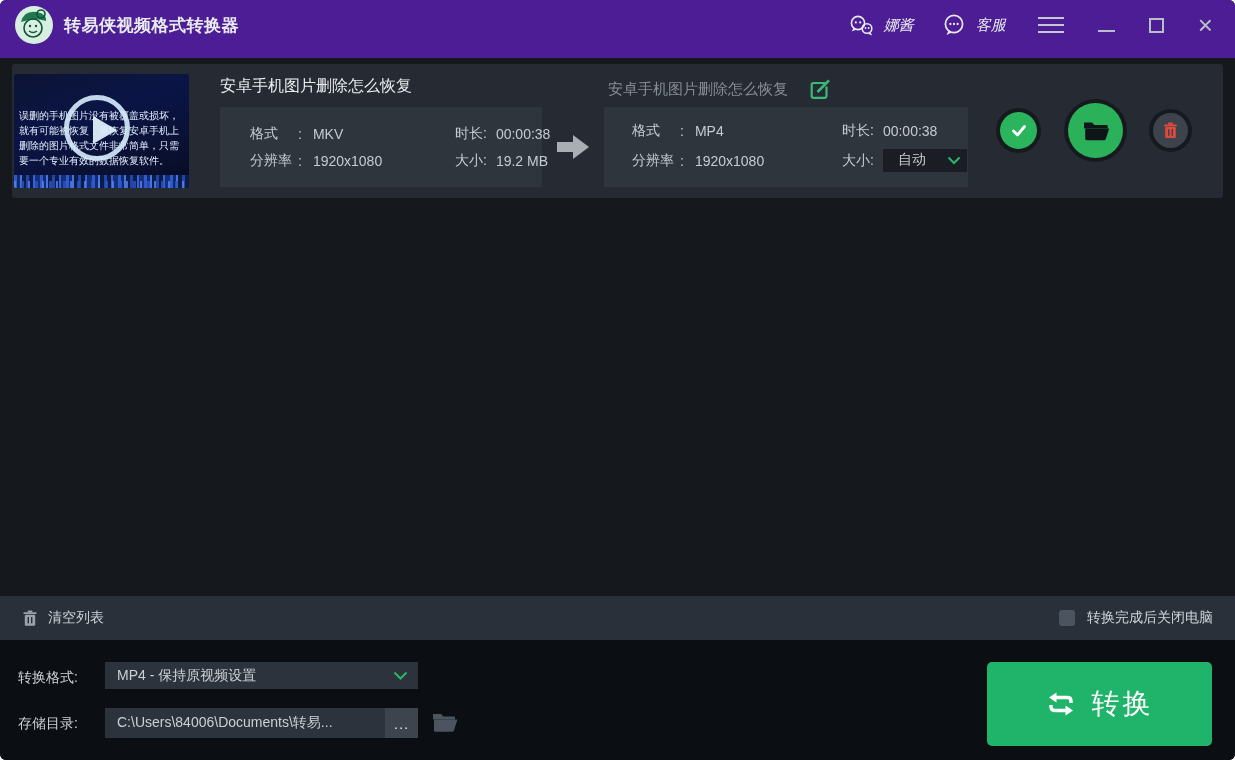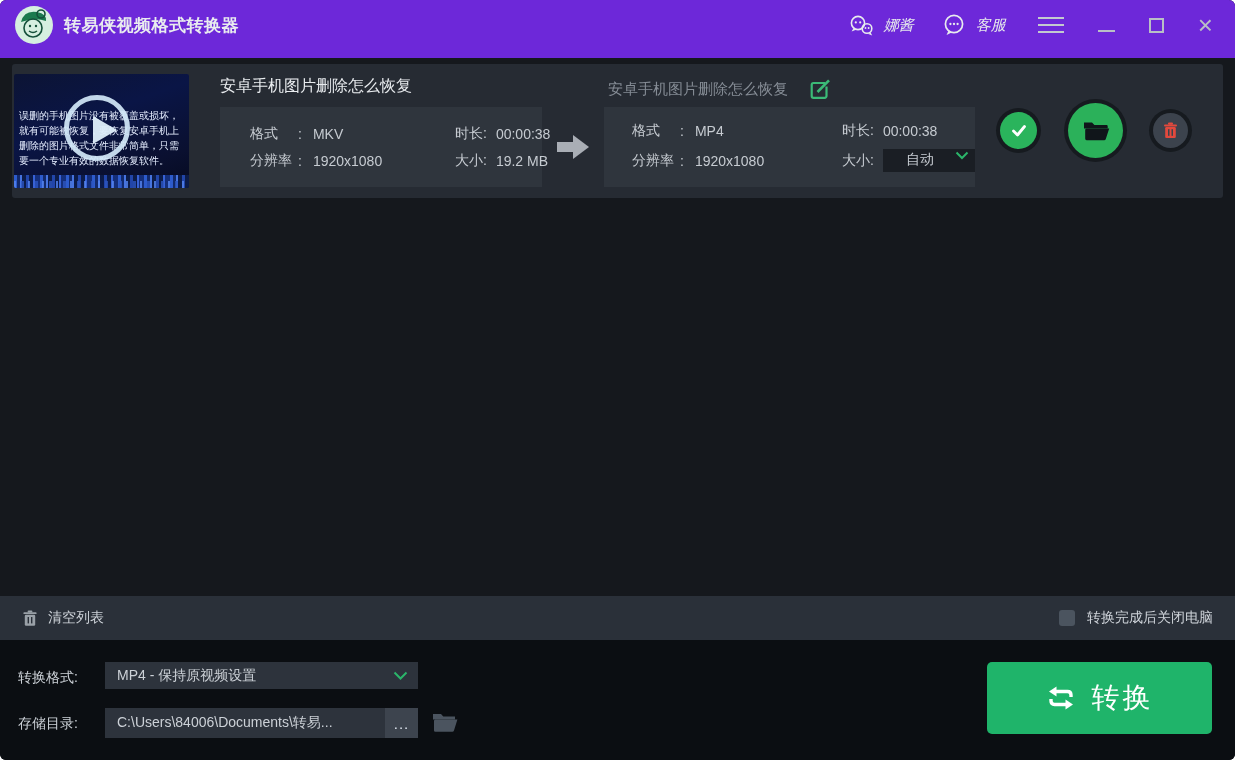--- a/index.html
+++ b/index.html
@@ -6,21 +6,21 @@
   html,body { width:1235px; height:760px; background:#ffffff; }
   body { font-family:"Liberation Sans","DejaVu Sans",sans-serif; }
   .window {
     position:relative; width:1235px; height:760px;
     background:#15181d; border-radius:6px; overflow:hidden;
     display:flex; flex-direction:column;
   }
 
   
   .titlebar {
-    height:58px; flex:none; background:#6d28d9;
+    height:58px; flex:none; background:#4c1d95;
     display:flex; align-items:center; padding:0 22px 8px 14px;
   }
   .logo { width:40px; height:40px; flex:none; margin-right:10px; }
   .app-title { color:#e9ecef; font-size:17px; font-weight:bold; letter-spacing:.5px; }
   .tb-right { margin-left:auto; display:flex; align-items:center; gap:28px; }
   .tb-link { display:flex; align-items:center; gap:9px; color:#e6e9ec; font-size:15px; cursor:pointer;font-style:italic; }
   .winctl { display:flex; align-items:center; gap:34px; margin-left:4px; }
   .icon-menu { width:26px; height:16px; border-top:2px solid #c3c9cf; border-bottom:2px solid #c3c9cf; position:relative; }
   .icon-menu::after { content:""; position:absolute; left:0; right:0; top:5px; height:2px; background:#c3c9cf; }
   .icon-min { width:17px; height:13px; border-bottom:2px solid #b9bfc6; }
@@ -67,21 +67,21 @@
   .panel .cell { display:flex; align-items:center; white-space:nowrap; }
   .panel .k { display:inline-block; width:46px; }
   .panel .colon { display:inline-block; margin:0 11px 0 2px; }
   .panel.src { width:322px; flex:none; padding-left:30px; grid-template-columns:205px 1fr; }
   .panel.dst { flex:1; padding-left:28px; grid-template-columns:210px 1fr; }
   .arrow-gap { width:62px; flex:none; display:flex; align-items:center; justify-content:center; }
   .arrow-right { position:relative; width:32px; height:24px; }
   .arrow-right::before { content:""; position:absolute; left:0; top:7px; width:16px; height:10px; background:#a9aeb5; }
   .arrow-right::after { content:""; position:absolute; left:16px; top:0;
     border-left:16px solid #a9aeb5; border-top:12px solid transparent; border-bottom:12px solid transparent; }
-  .auto-dd { display:inline-flex; gap:21px; background:#1a1e24; padding:2px 6px 3px 23px; margin-left:4px; cursor:pointer; color:#c6cbd1; }
+  .auto-dd { display:inline-flex; align-items:center; gap:21px; background:#1a1e24; padding:2px 6px 3px 15px; margin-left:4px; cursor:pointer; color:#c6cbd1; }
 
   .btn-circle { position:absolute; border-radius:50%; display:flex; align-items:center; justify-content:center;
     box-shadow:0 0 0 4px #161a1f; cursor:pointer; border:none; }
   .btn-check  { left:988px; top:48px; width:37px; height:37px; background:#2ab45c; cursor:default; }
   .btn-folder { left:1056px; top:39px; width:55px; height:55px; background:#2bb15a; }
   .btn-trash  { left:1141px; top:49px; width:35px; height:35px; background:#3c434d; }
 
   
   .statusbar { height:44px; flex:none; background:#2a3039; display:flex; align-items:center; padding:0 22px; }
   .clear-list { display:flex; align-items:center; gap:10px; color:#ced3d9; font-size:14px; cursor:pointer; }
@@ -101,21 +101,21 @@
   .browse { margin-left:auto; width:33px; height:30px; flex:none; background:#3d444e; color:#dfe6ef;
     display:flex; align-items:center; justify-content:center; font-size:15px; letter-spacing:1px; cursor:pointer; border:none; }
   .dir-open { position:absolute; left:430px; top:70px; width:28px; height:24px; cursor:pointer; display:flex; }
   .btn-add {
     position:absolute; left:747px; top:22px; width:224px; height:72px;
     background:transparent; border:2px solid #23a862; border-radius:5px;
     color:#27c573; font-size:28px; letter-spacing:2px; cursor:pointer;
     font-family:inherit;
   }
   .btn-convert {
-    position:absolute; left:987px; top:22px; width:225px; height:72px;
+    position:absolute; left:987px; top:22px; width:225px; height:84px;
     background:#1fb46a; border:none; border-radius:5px; color:#ffffff;
     font-size:28px; letter-spacing:3px; cursor:pointer; font-family:inherit;
     display:flex; align-items:center; justify-content:center; gap:16px;
   }
 </style>
 </head>
 <body>
 
 <div class="window">
 

